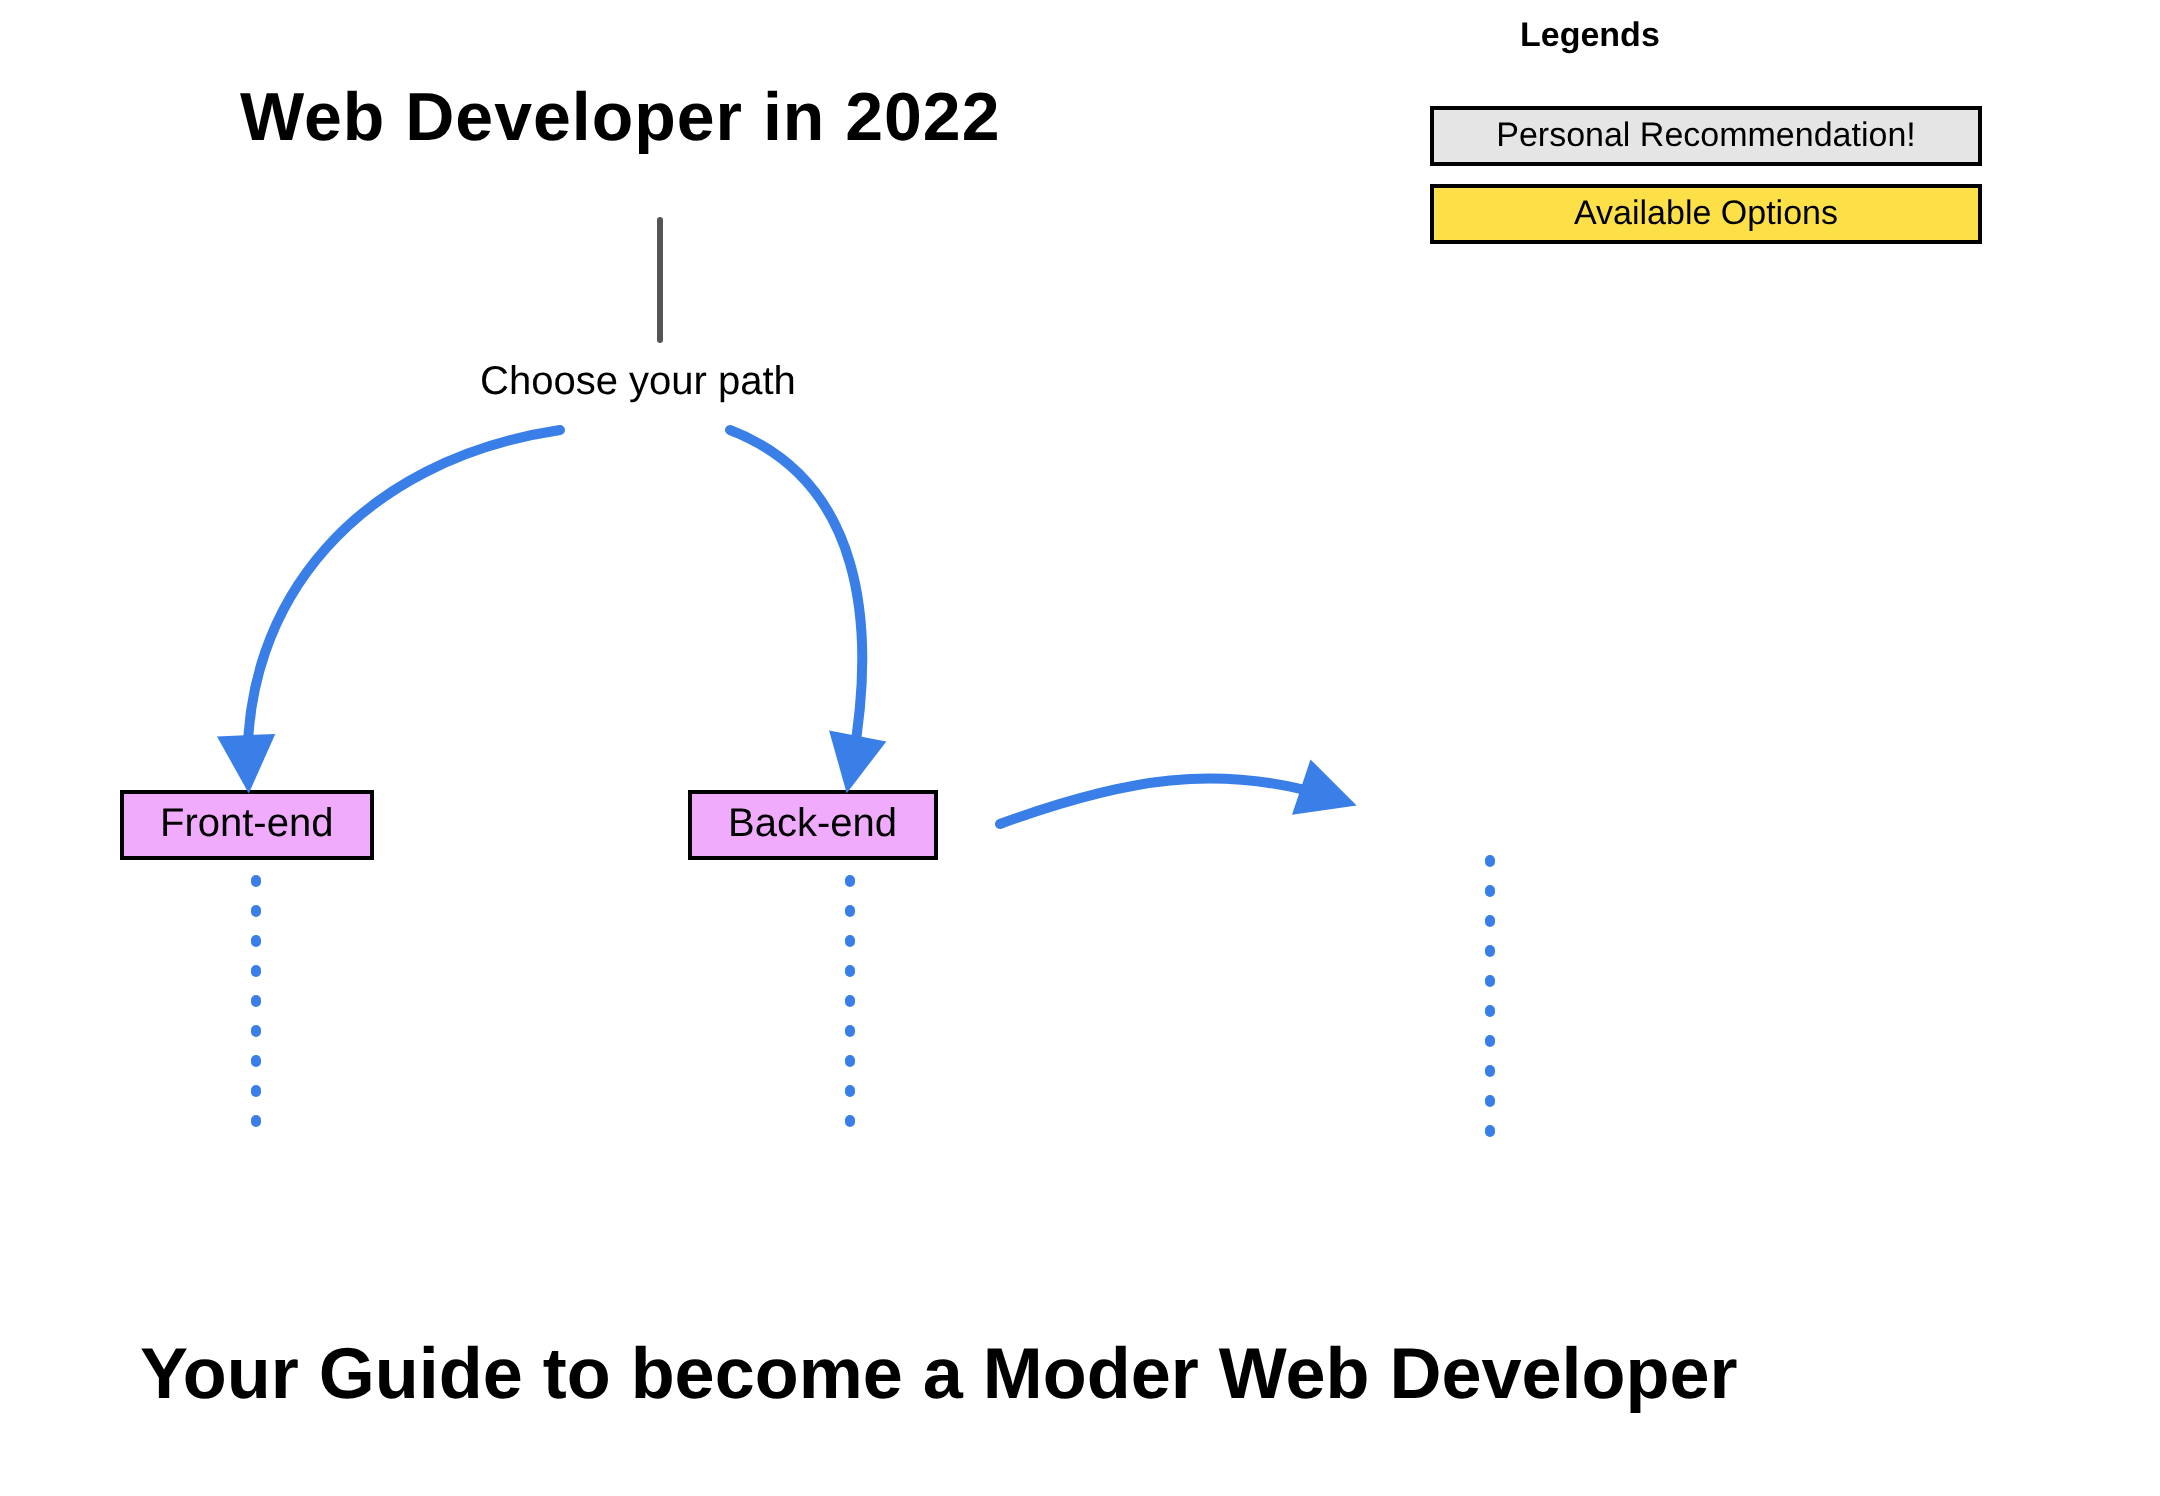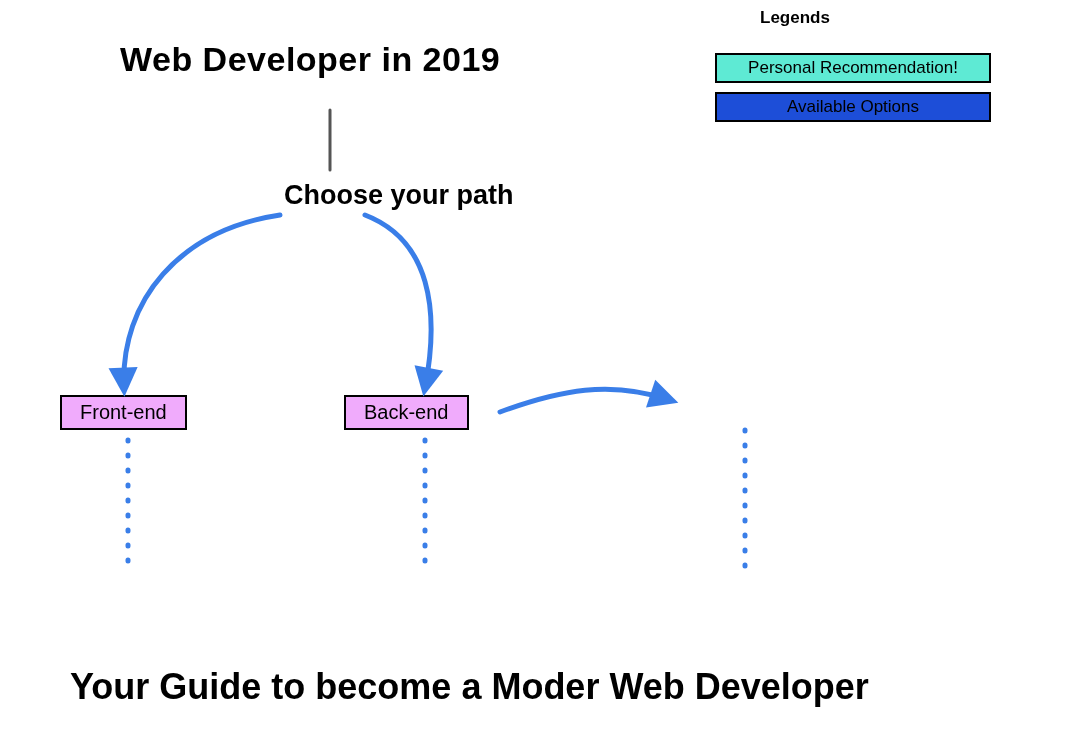--- a/index.html
+++ b/index.html
@@ -24,41 +24,40 @@
     font-weight: 700;
     letter-spacing: 0.5px;
   }
 
   .subtitle {
     font-size: 36px;
     font-weight: 700;
   }
 
   .choose {
-    font-size: 27px;
-    font-weight: 700;
-    margin-left: 44px;
+    font-size: 20px;
+    font-weight: 400;
   }
 
   .legend-title {
     font-size: 17px;
     font-weight: 700;
   }
 
   .legend-box {
     display: inline-block;
     border: 2px solid #000;
     padding: 3px 10px;
     font-size: 17px;
     font-weight: 400;
     text-align: center;
     white-space: nowrap;
   }
-  .legend-yellow { background: #5eead4; }
-  .legend-orange { background: #1d4ed8; }
+  .legend-yellow { background: #e5e5e5; }
+  .legend-orange { background: #fde047; }
 
   .node {
     display: inline-block;
     background: #f0abfc;
     border: 2px solid #000;
     padding: 4px 18px;
     font-size: 20px;
     font-weight: 400;
     text-align: center;
   }
@@ -68,21 +67,21 @@
     left: 0; top: 0;
     width: 1080px; height: 748px;
     pointer-events: none;
   }
 </style>
 </head>
 <body>
 
 <div class="stage">
 
-  <div class="abs title" style="left:120px; top:40px;">Web Developer in 2019</div>
+  <div class="abs title" style="left:120px; top:40px;">Web Developer in 2022</div>
 
   <div class="abs legend-title" style="left:715px; top:8px;margin-left:45px;">Legends</div>
 
   <div class="abs legend-box legend-yellow" style="left:715px; top:53px; width:252px;">Personal Recommendation!</div>
 
   <div class="abs legend-box legend-orange" style="left:715px; top:92px; width:252px;">Available Options</div>
 
   <div class="abs choose" style="left:240px; top:180px;">Choose your path</div>
 
   <div class="abs node" style="left:60px;  top:395px;">Front-end</div>

